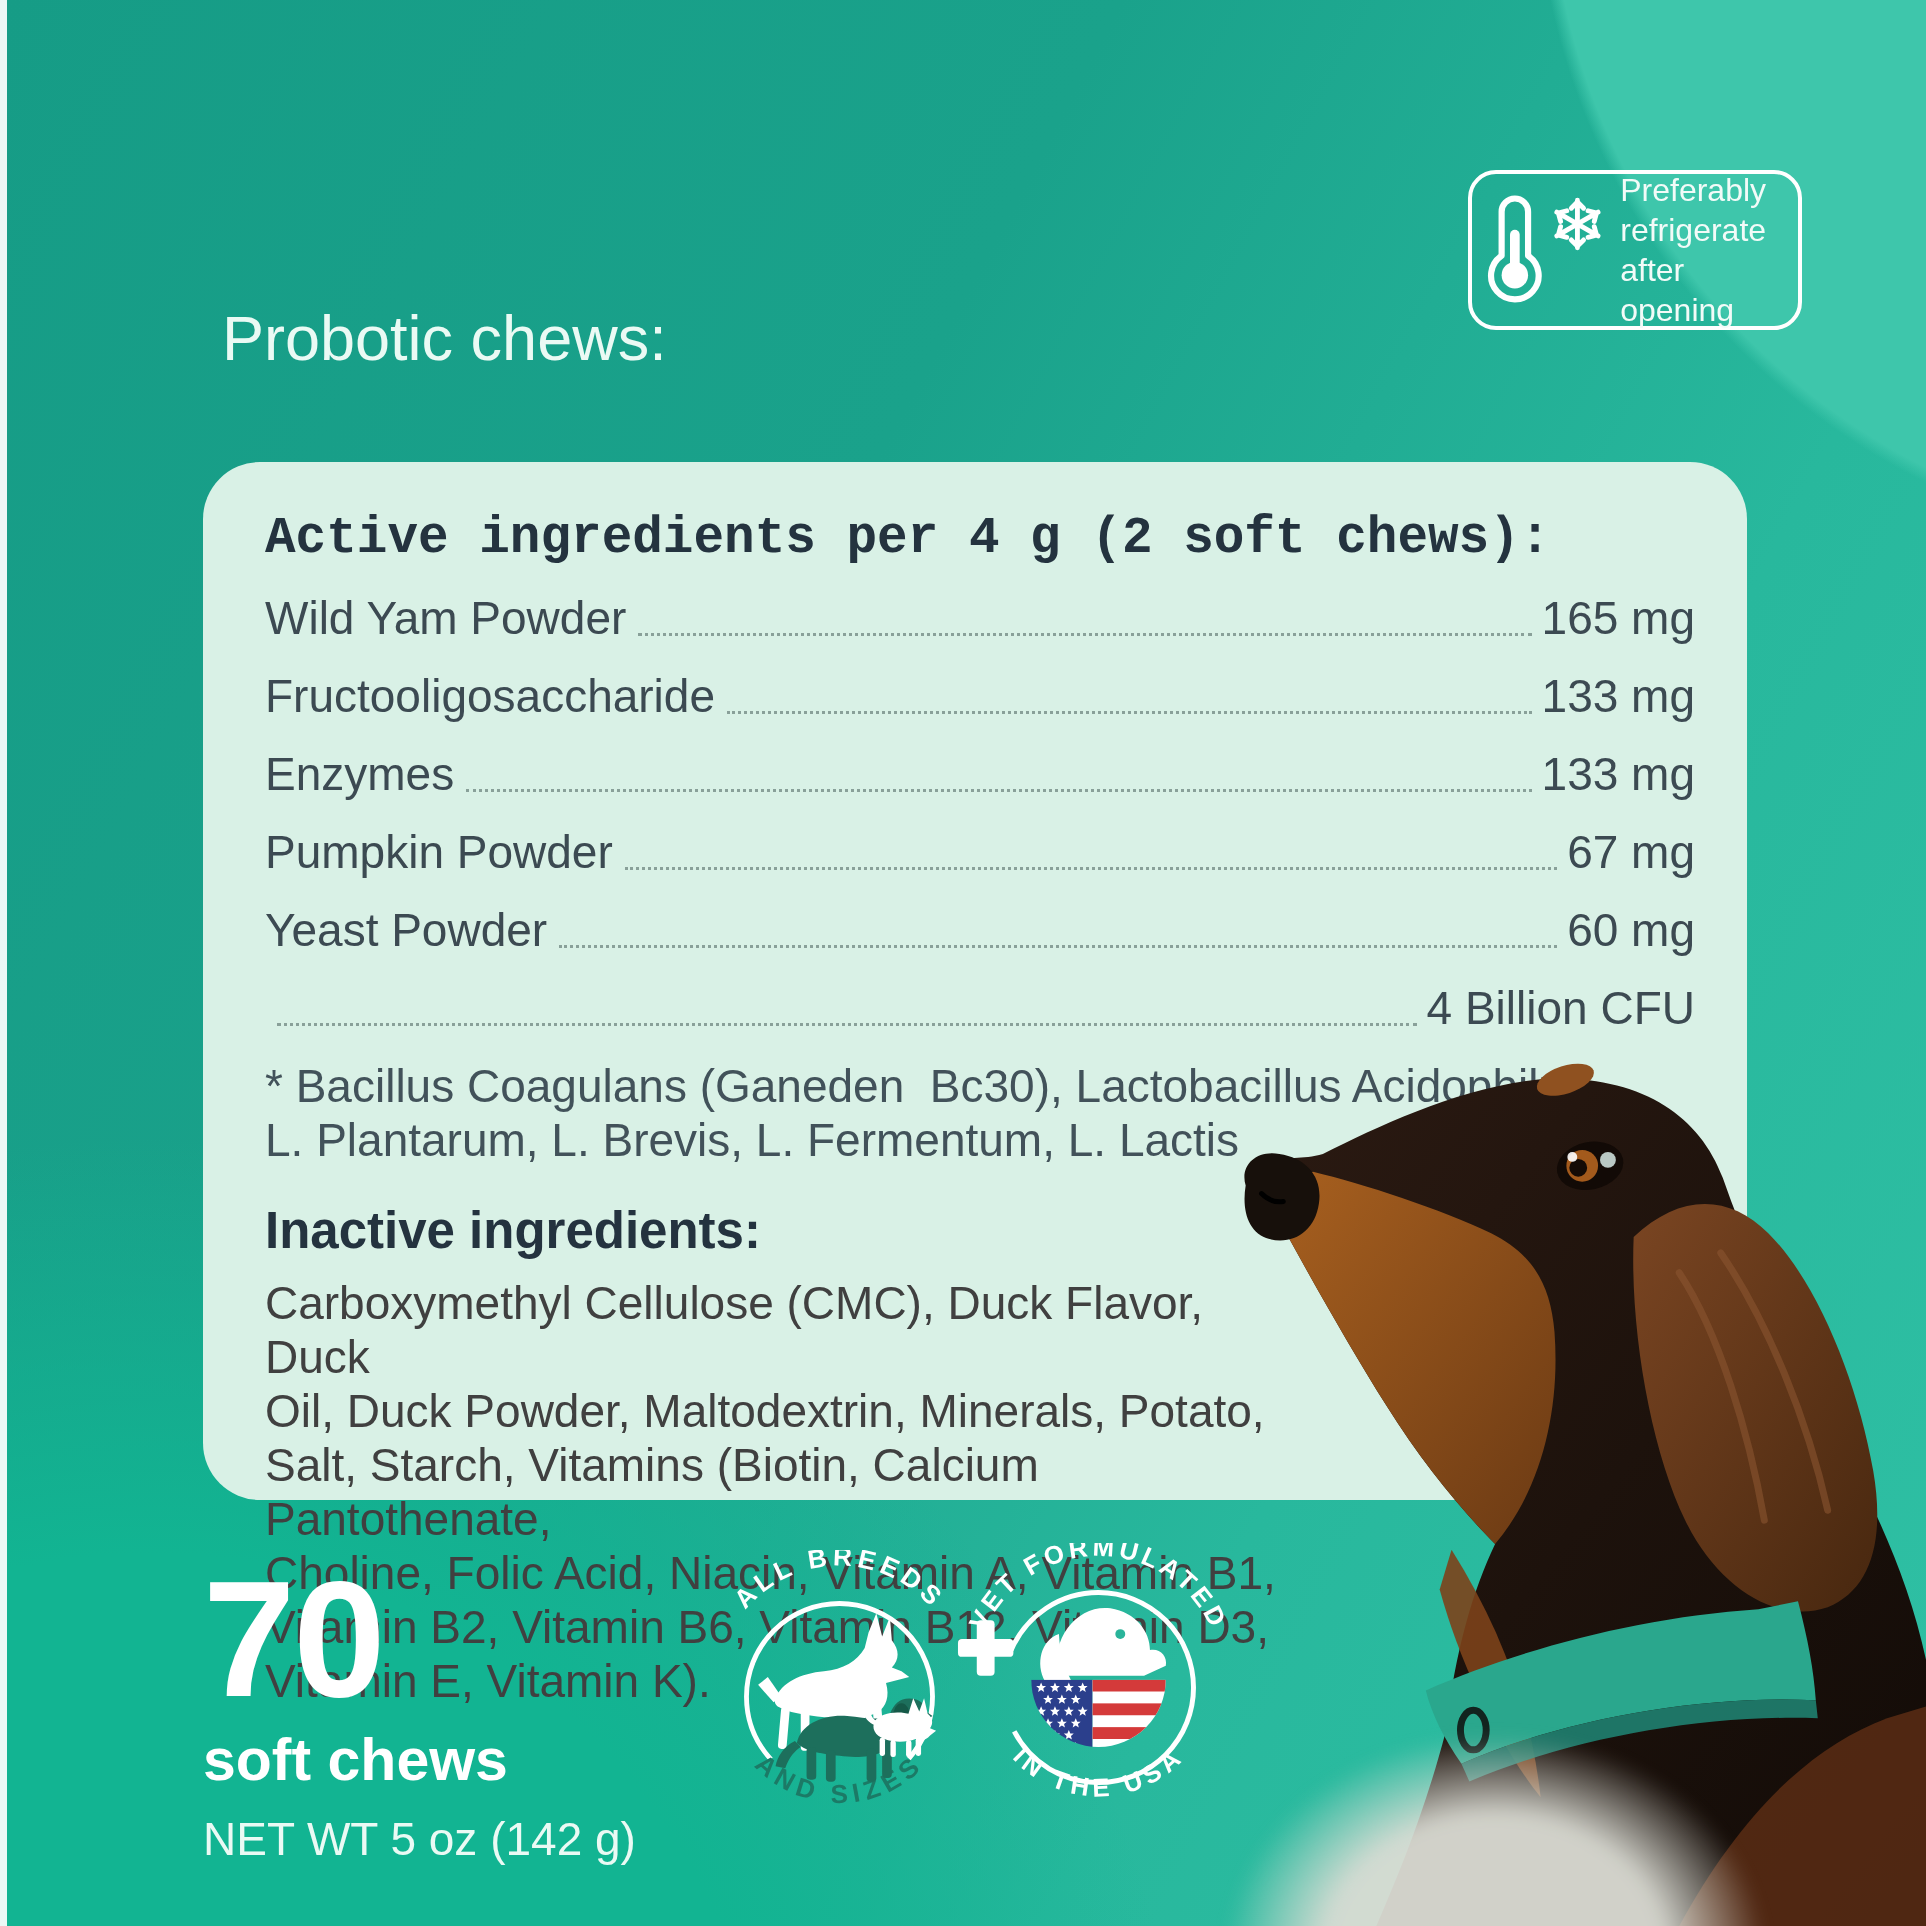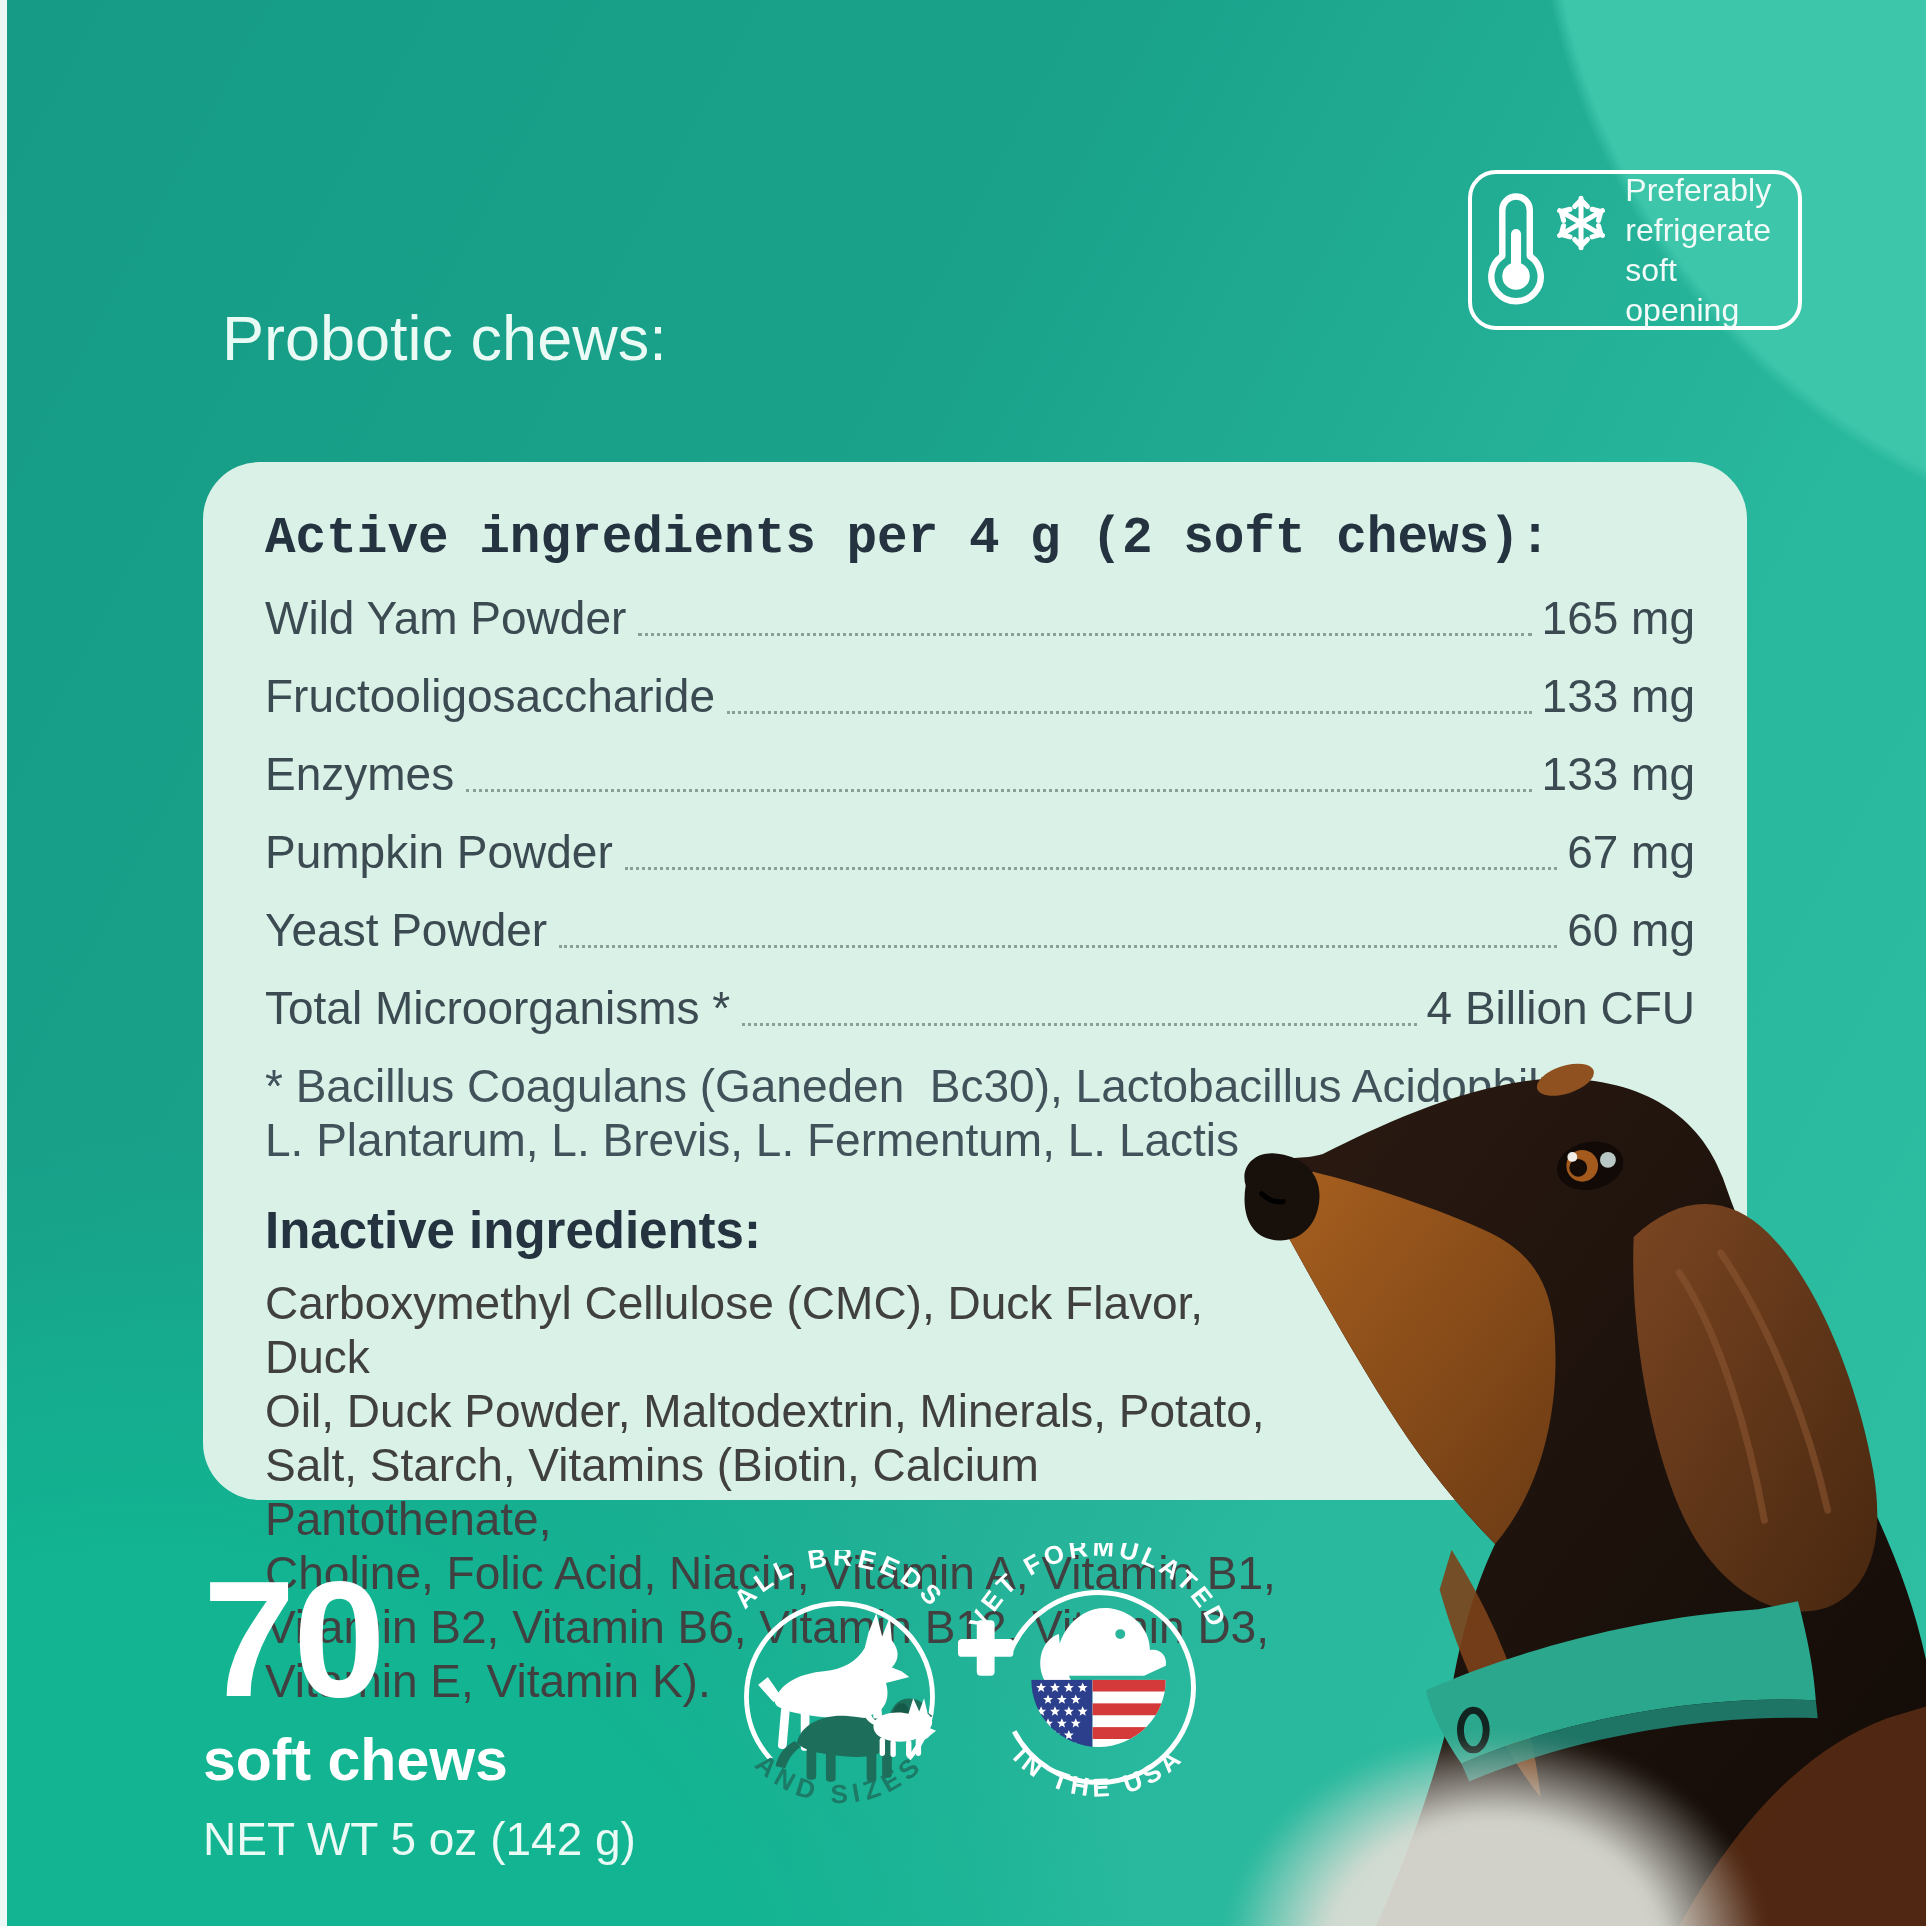--- a/index.html
+++ b/index.html
@@ -86,21 +86,21 @@
           <path d="M0,-27 L0,27 M-7,-18 L0,-25 L7,-18 M-7,18 L0,25 L7,18"></path>
         </g>
         <g transform="rotate(120)">
           <path d="M0,-27 L0,27 M-7,-18 L0,-25 L7,-18 M-7,18 L0,25 L7,18"></path>
         </g>
       </g>
     </svg>
     <div class="fridge-text">
       <div>Preferably</div>
       <div>refrigerate</div>
-      <div>soft opening</div>
+      <div>after opening</div>
     </div>
   </div>
 
   <section class="card">
     <h2>Active ingredients per 4 g (2 soft chews):</h2>
     <div class="rows">
       <div class="row">
         <span class="nm">Wild Yam Powder</span>
         <span class="leader"></span>
         <span class="val">165 mg</span>
@@ -119,21 +119,20 @@
         <span class="nm">Pumpkin Powder</span>
         <span class="leader"></span>
         <span class="val">67 mg</span>
       </div>
       <div class="row">
         <span class="nm">Yeast Powder</span>
         <span class="leader"></span>
         <span class="val">60 mg</span>
       </div>
       <div class="row">
-        <span class="nm">Total Microorganisms *</span>
         <span class="leader"></span>
         <span class="val">4 Billion CFU</span>
       </div>
     </div>
     <p class="footnote">* Bacillus Coagulans (Ganeden  Bc30), Lactobacillus Acidophilus,
 L. Plantarum, L. Brevis, L. Fermentum, L. Lactis</p>
     <h3 class="inactive-h">Inactive ingredients:</h3>
     <p class="inactive-b">Carboxymethyl Cellulose (CMC), Duck Flavor, Duck
 Oil, Duck Powder, Maltodextrin, Minerals, Potato,
 Salt, Starch, Vitamins (Biotin, Calcium Pantothenate,

